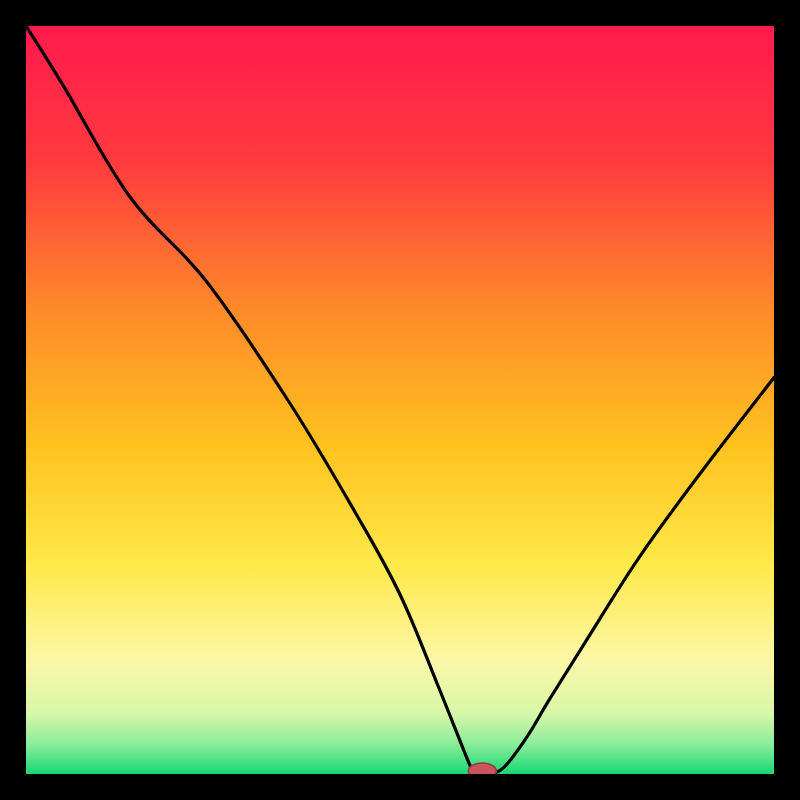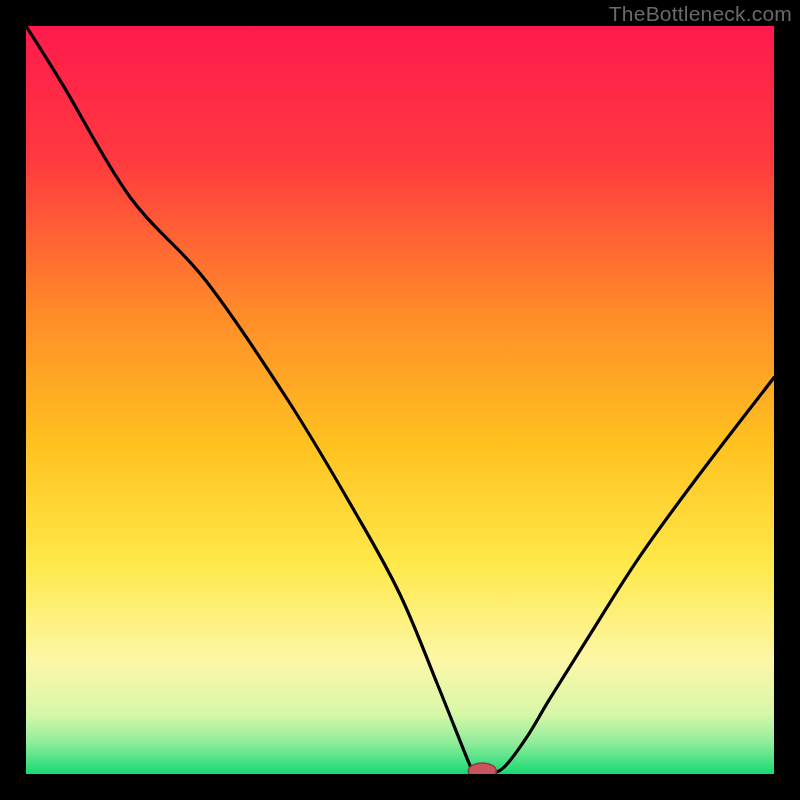--- a/index.html
+++ b/index.html
@@ -58,14 +58,13 @@
     </defs>
 
     <rect x="26" y="26" width="748" height="748" fill="url(#bgGrad)"></rect>
 
     <g id="plot-content" clip-path="url(#plotClip)">
       <path id="curve" fill="none" stroke="#000000" stroke-width="3.2" stroke-linejoin="round" stroke-linecap="round" d="M 26 26 C 32.732 36.77119999999999 44.550399999999996 54.87279999999998 63.4 85.83999999999997 C 82.2496 116.80719999999997 105.13840000000003 163.0336 130.72000000000003 198.04 C 156.3016 233.04639999999998 177.2456 243.96719999999993 205.51999999999998 280.31999999999994 C 233.79439999999997 316.67279999999994 260.872 358.2616 287.8 400 C 314.728 441.7384 334.924 477.19360000000006 355.12 512.2 C 375.31600000000003 547.2064 385.1896 563.5128 400 594.48 C 414.8104 625.4472000000001 425.28240000000005 654.6192 437.40000000000003 684.24 C 449.5176 713.8608 460.588 742.8832 467.32 759.04 C 474.05199999999996 775.1967999999999 472.10720000000003 771.3072 474.8 774 C 477.4928 776.6928 479.5872 774 482.28 774 C 484.97279999999995 774 485.7208 775.3464 489.76 774 C 493.7992 772.6536 497.988 773.252 504.72 766.52 C 511.45200000000006 759.788 519.0816000000001 748.7176000000001 527.1600000000001 736.6 C 535.2384000000001 724.4824 538.8288 716.7032 549.6 699.2 C 560.3712 681.6968 570.8432 664.9416 587 639.36 C 603.1568 613.7784 619.164 586.7008 639.36 557.0799999999999 C 659.556 527.4591999999999 674.9648000000001 507.1136 699.2 474.8 C 723.4352 442.4864 760.5360000000001 395.0632 774 377.56"></path>
       <ellipse id="marker" fill="#c9565d" stroke="#8f3a41" stroke-width="1.5" cx="482.28" cy="771" rx="14" ry="8"></ellipse>
     </g>
   </svg>
 
-  <div class="watermark">TheBottleneck.com</div>
 </div>
 
 </body></html>

